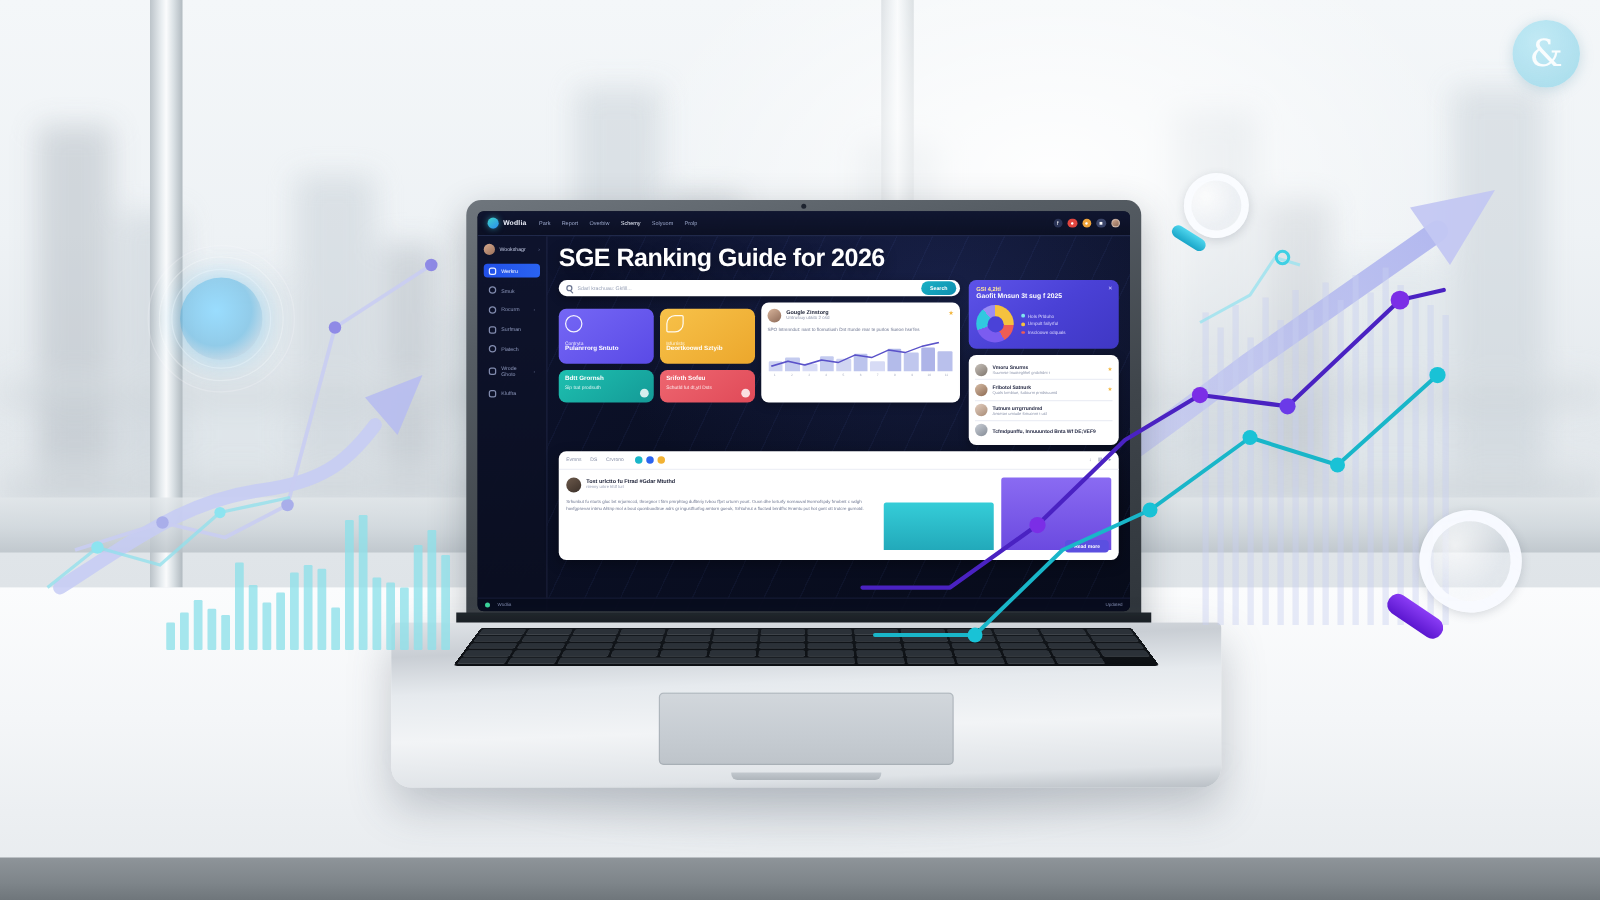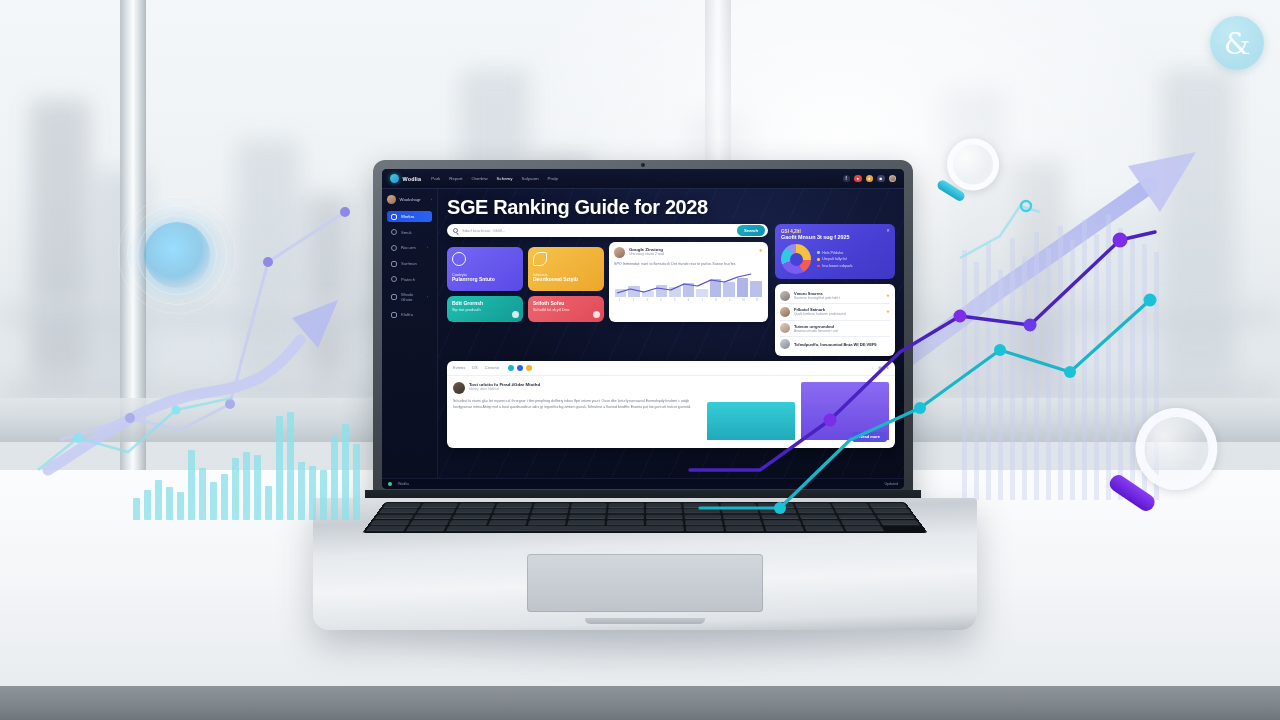--- a/index.html
+++ b/index.html
@@ -447,21 +447,21 @@
                 <span class="scaret">›</span>
               </div>
               <div class="sitem">
                 <span class="sicon"></span>
                 <span>Kluffra</span>
               </div>
             </div>
           </div>
 
           <div class="content">
-            <div class="headline">SGE Ranking Guide for 2028</div>
+            <div class="headline">SGE Ranking Guide for 2026</div>
 
             <div class="searchrow">
               <div style="flex:1;">
                 <div class="searchbar">
                   <span class="mag"></span>
                   <span class="sph">Sdarl krachuau: Gkfill...</span>
                   <span class="sbtn">Search</span>
                 </div>
 
                 <div style="display:flex; gap:5px; margin-top:5px;">

